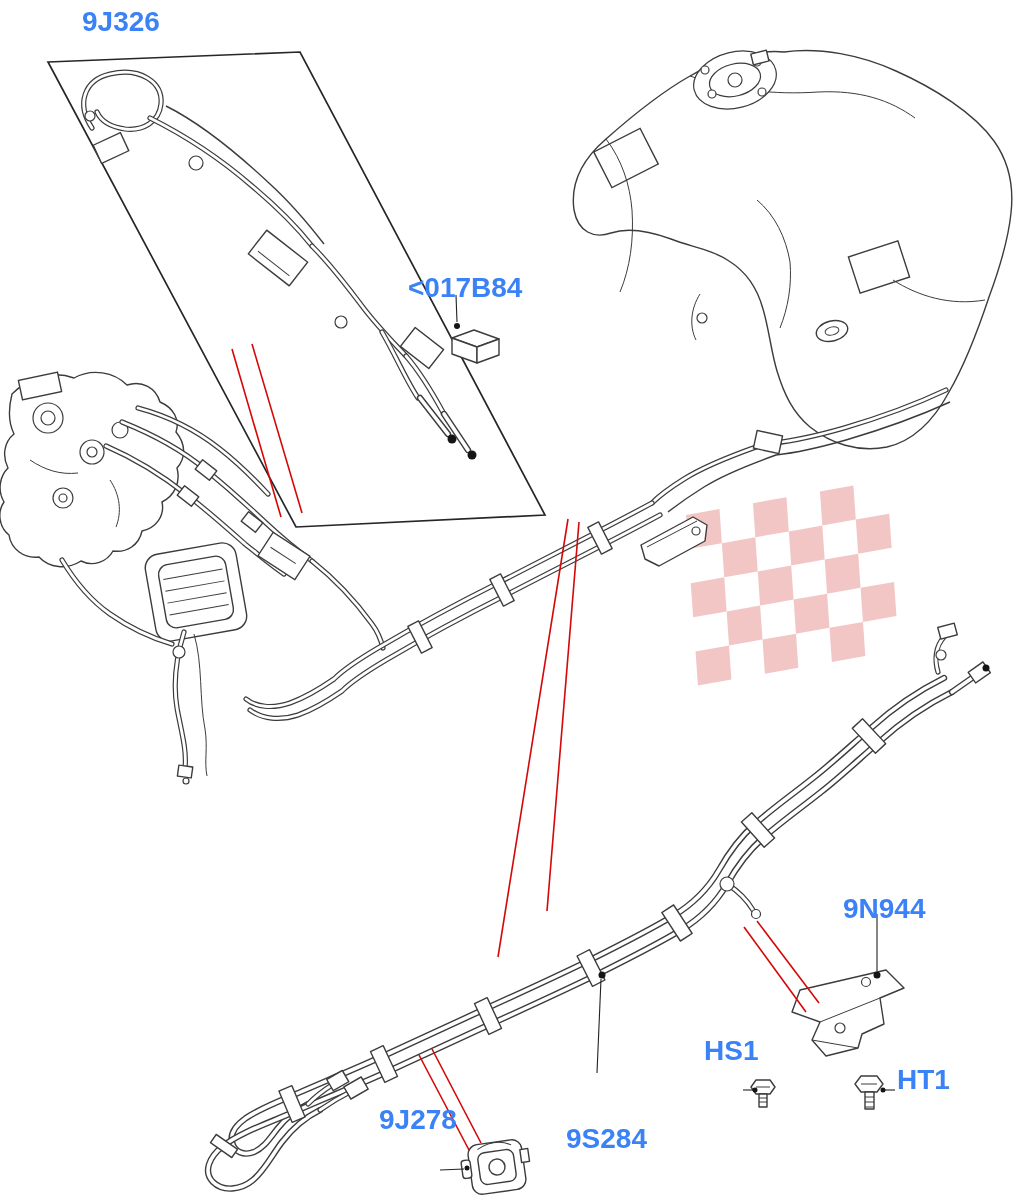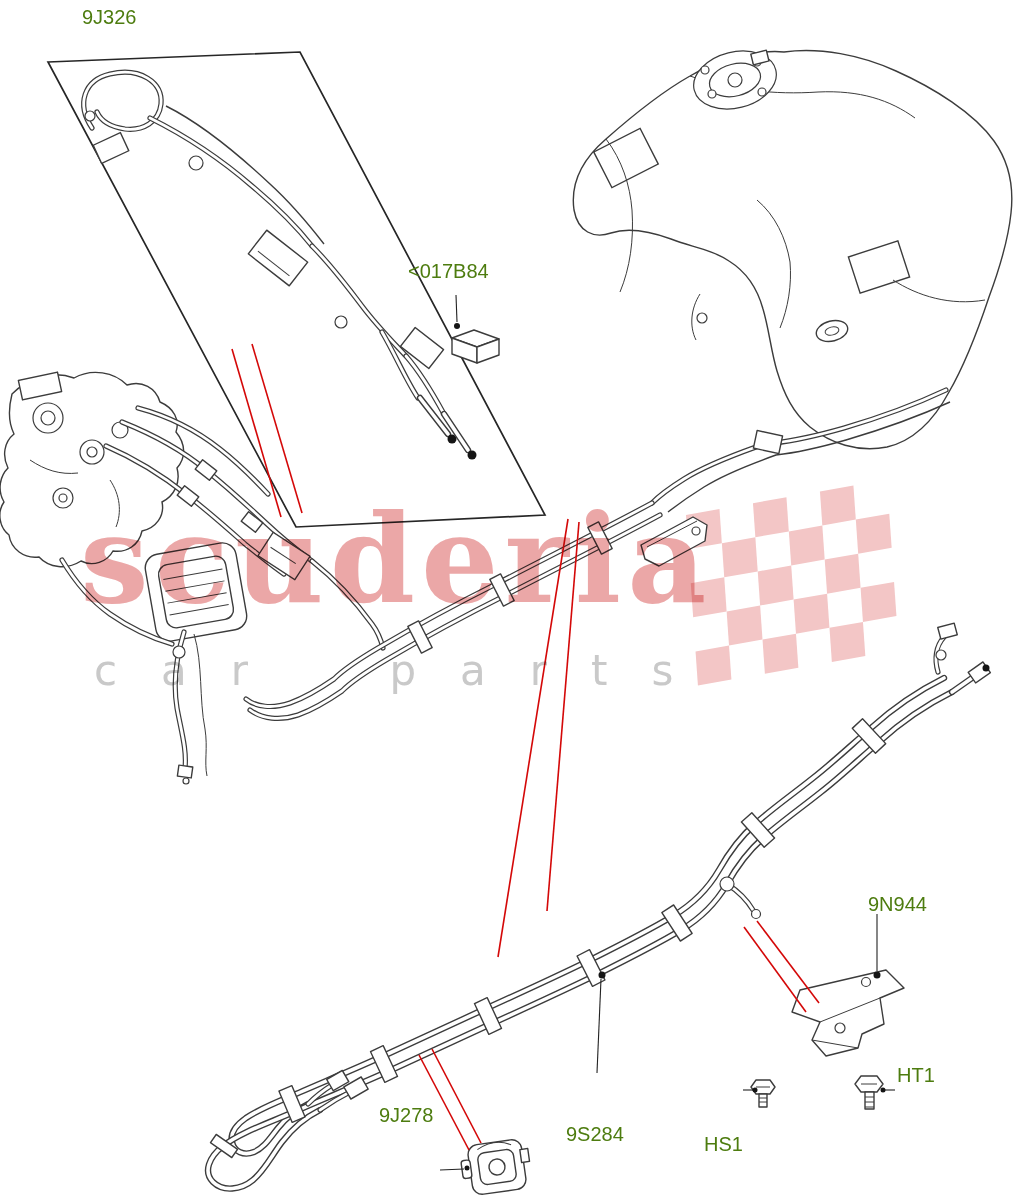--- a/index.html
+++ b/index.html
@@ -5,21 +5,21 @@
   *{margin:0;padding:0;box-sizing:border-box}
   html,body{width:1029px;height:1200px;background:#fff;font-family:"Liberation Sans",sans-serif}
   .stage{position:relative;width:1029px;height:1200px;background:#fff;overflow:hidden}
   svg.artwork{position:absolute;left:0;top:0;z-index:1}
   .wm-brand{position:absolute;left:80px;top:498px;z-index:2;font-family:"DejaVu Serif",serif;
             font-weight:700;font-size:122px;line-height:1;letter-spacing:6px;color:#e89898;
             mix-blend-mode:multiply;opacity:.85;pointer-events:none;white-space:nowrap}
   .wm-sub{position:absolute;left:94px;top:646px;z-index:2;font-family:"DejaVu Sans",sans-serif;
           font-size:42px;color:#c9c9c9;letter-spacing:44px;word-spacing:40px;
           mix-blend-mode:multiply;pointer-events:none;white-space:nowrap}
-  .callout{position:absolute;z-index:3;font-size:20px;font-weight:400;color:#4d7c0f;
+  .callout{position:absolute;z-index:3;font-size:28px;font-weight:700;color:#3b82f6;
            cursor:pointer;white-space:nowrap}
   
   .ln{fill:none;stroke:#3c3c3c;stroke-width:1.4}
   .lnt{fill:none;stroke:#3c3c3c;stroke-width:1}
   .frame{fill:none;stroke:#262626;stroke-width:1.7}
   .po{fill:none;stroke:#3c3c3c;stroke-width:6.4;stroke-linecap:round;stroke-linejoin:round}
   .pi{fill:none;stroke:#fff;stroke-width:3.6;stroke-linecap:round;stroke-linejoin:round}
   .po2{fill:none;stroke:#3c3c3c;stroke-width:5.2;stroke-linecap:round;stroke-linejoin:round}
   .pi2{fill:none;stroke:#fff;stroke-width:2.8;stroke-linecap:round;stroke-linejoin:round}
   .part{fill:#fff;stroke:#3c3c3c;stroke-width:1.4;stroke-linejoin:round}
@@ -27,22 +27,20 @@
   .dot{fill:#151515}
   .red{stroke:#d40808;stroke-width:1.6}
   .lead{stroke:#222;stroke-width:1.1}
   .flag{fill:#f3c6c6}
 </style>
 </head>
 <body>
 
 <div class="stage">
 
-  <div class="wm-brand">scuderia</div>
-  <div class="wm-sub">car parts</div>
 
   <svg class="artwork" width="1029" height="1200" viewBox="0 0 1029 1200" xmlns="http://www.w3.org/2000/svg">
 
     <g transform="translate(686,515) rotate(-10) skewX(-6)">
       <rect class="flag" x="0" y="0" width="34" height="34"></rect>
         <rect class="flag" x="68" y="0" width="34" height="34"></rect>
         <rect class="flag" x="136" y="0" width="34" height="34"></rect>
       <rect class="flag" x="34" y="34" width="34" height="34"></rect>
         <rect class="flag" x="102" y="34" width="34" height="34"></rect>
         <rect class="flag" x="170" y="34" width="34" height="34"></rect>
@@ -336,20 +334,20 @@
       <line class="lead" x1="743" y1="1090" x2="753" y2="1090"></line>
       <circle class="dot" cx="755" cy="1090" r="2.5"></circle>
       <line class="lead" x1="895" y1="1090" x2="885" y2="1090"></line>
       <circle class="dot" cx="883" cy="1090" r="2.5"></circle>
       <line class="lead" x1="440" y1="1170" x2="464" y2="1169"></line>
       <circle class="dot" cx="467" cy="1168" r="2.5"></circle>
     </g>
   </svg>
 
   <div class="callout" style="left:82px;top:6px">9J326</div>
-  <div class="callout" style="left:408px;top:260px">&lt;017B84</div>
-  <div class="callout" style="left:868px;top:893px">9N944</div>
+  <div class="callout" style="left:408px;top:272px">&lt;017B84</div>
+  <div class="callout" style="left:843px;top:893px">9N944</div>
   <div class="callout" style="left:566px;top:1123px">9S284</div>
-  <div class="callout" style="left:704px;top:1133px">HS1</div>
+  <div class="callout" style="left:704px;top:1035px">HS1</div>
   <div class="callout" style="left:897px;top:1064px">HT1</div>
   <div class="callout" style="left:379px;top:1104px">9J278</div>
 
 </div>
 
 </body></html>

